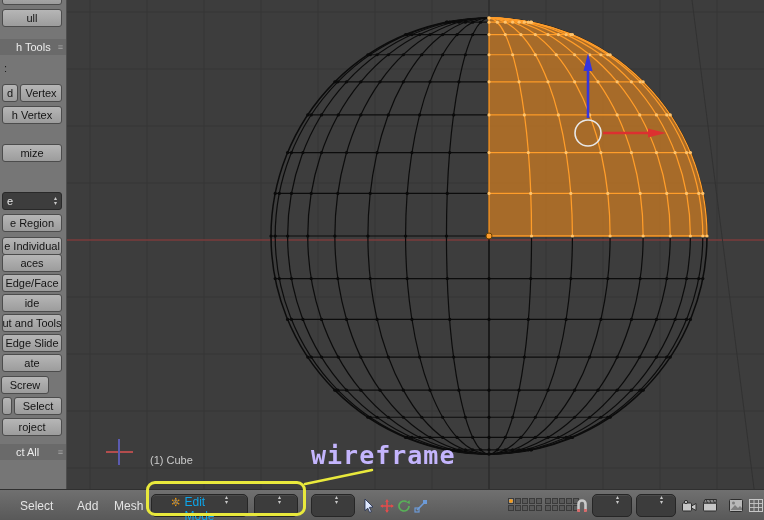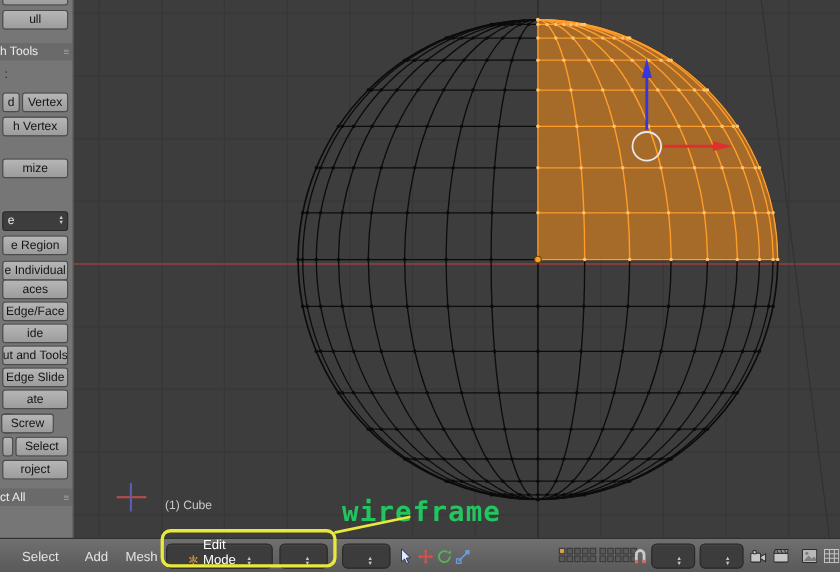--- a/index.html
+++ b/index.html
@@ -8,52 +8,52 @@
   #vp{position:absolute;left:0;top:0;}
 
   
   .sidebar{position:absolute;left:0;top:0;width:66px;height:489px;background:#767676;
            border-right:1px solid #4e4e4e;z-index:2;overflow:hidden;text-align:center;}
   .ts-btn{position:absolute;left:2px;width:60px;height:18px;box-sizing:border-box;
           background:linear-gradient(#b6b6b6,#9c9c9c);border:1px solid #4c4c4c;border-radius:3px;
           color:#141414;font-size:11px;display:flex;align-items:center;justify-content:center;
           white-space:nowrap;overflow:hidden;}
   .ts-header{position:absolute;left:0;width:66px;height:16px;box-sizing:border-box;
-             color:#ececec;font-size:11px;display:flex;align-items:center;padding-left:0;
+             color:#ececec;font-size:11px;display:flex;align-items:center;padding-left:16px;
              background:rgba(0,0,0,0.10);white-space:nowrap;}
   .grip{margin-left:auto;margin-right:3px;color:#a6a6a6;font-size:9px;}
   .grip::before{content:"\2261";} 
   .ts-label{position:absolute;left:4px;color:#1d1d1d;font-size:11px;}
   .ts-dark{position:absolute;left:2px;width:60px;height:18px;box-sizing:border-box;
            background:#3d3d3d;border:1px solid #292929;border-radius:3px;color:#e8e8e8;
            font-size:11px;display:flex;align-items:center;padding:0 4px;}
   .arrows{display:flex;flex-direction:column;align-items:center;margin-left:auto;line-height:5px;}
   .arrows::before{content:"\25B4";font-size:6px;color:#c9c9c9;}
   .arrows::after{content:"\25BE";font-size:6px;color:#c9c9c9;}
 
   
   .header{position:absolute;left:0;top:489px;width:764px;height:31px;z-index:3;
           background:linear-gradient(#707070,#585858);border-top:1px solid #303030;}
   .menu{position:absolute;top:0;height:31px;display:flex;align-items:center;
         color:#e4e4e4;font-size:12px;}
   .dd{position:absolute;top:4px;height:23px;box-sizing:border-box;background:#3c3c3c;
-      border:1px solid #262626;border-radius:5px;display:flex;align-items:flex-end;gap:4px;
-      padding:0 19px;color:#ffffff;font-size:12px;box-shadow:inset 0 1px 0 rgba(255,255,255,0.08);}
+      border:1px solid #262626;border-radius:5px;display:flex;align-items:flex-start;gap:4px;
+      padding:0 19px;color:#0ea5e9;font-size:12px;box-shadow:inset 0 1px 0 rgba(255,255,255,0.08);}
   .iconbtn{position:absolute;top:6px;width:19px;height:19px;display:flex;align-items:center;
            justify-content:center;}
   .layers{position:absolute;left:508px;top:8px;display:flex;gap:3px;}
   .layer-group{display:grid;grid-template-columns:repeat(5,6px);grid-auto-rows:6px;gap:1px;}
   .layer-cell{background:#595959;border:1px solid #3b3b3b;box-sizing:border-box;}
   .layer-cell.active{background:radial-gradient(circle,#f29b1d 0 1.5px,#9a9a9a 1.8px);}
 
   
   .obj-label{position:absolute;left:150px;top:454px;color:#c9c9c9;font-size:11px;z-index:2;}
 
   
-  .anno-text{position:absolute;left:311px;top:451px;color:#22c55e;z-index:6;
+  .anno-text{position:absolute;left:311px;top:441px;color:#c4b5fd;z-index:6;
              font-family:"DejaVu Sans Mono",monospace;font-weight:bold;font-size:25px;letter-spacing:1px;}
   .anno-box{position:absolute;left:146px;top:481px;width:160px;height:35px;box-sizing:border-box;
             border:3px solid #e9e93c;border-radius:9px;z-index:6;}
   #anno-svg{position:absolute;left:0;top:0;z-index:6;pointer-events:none;}
 </style>
 </head>
 <body>
 
 <div id="stage">
 

